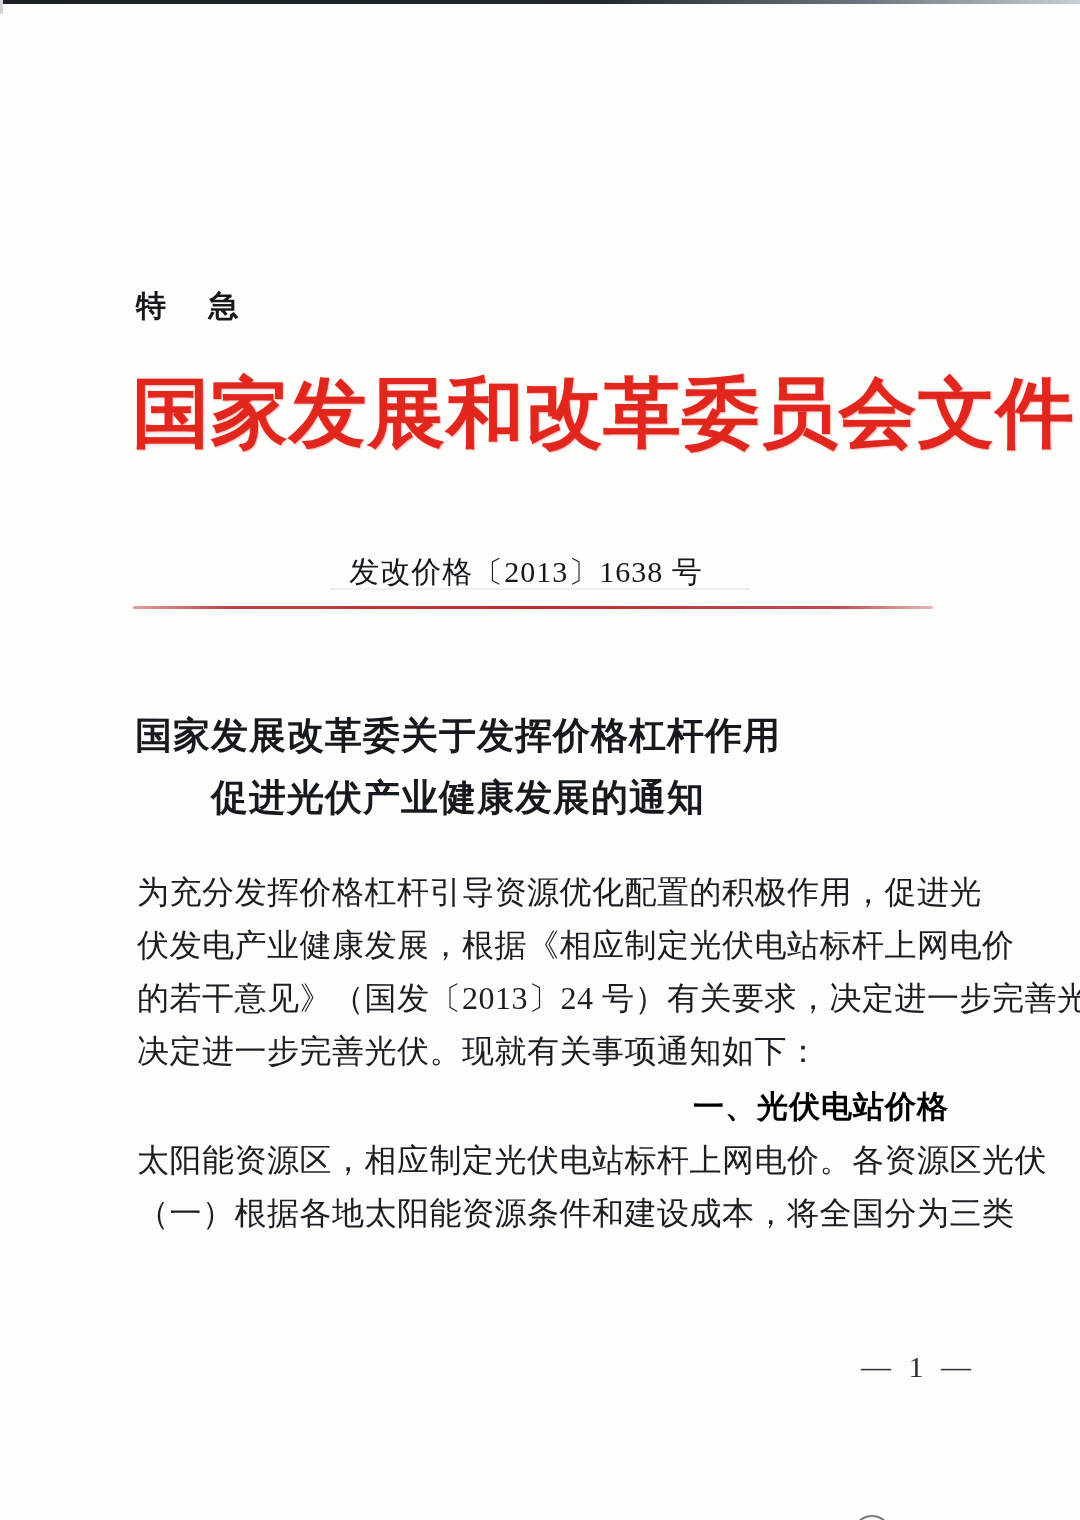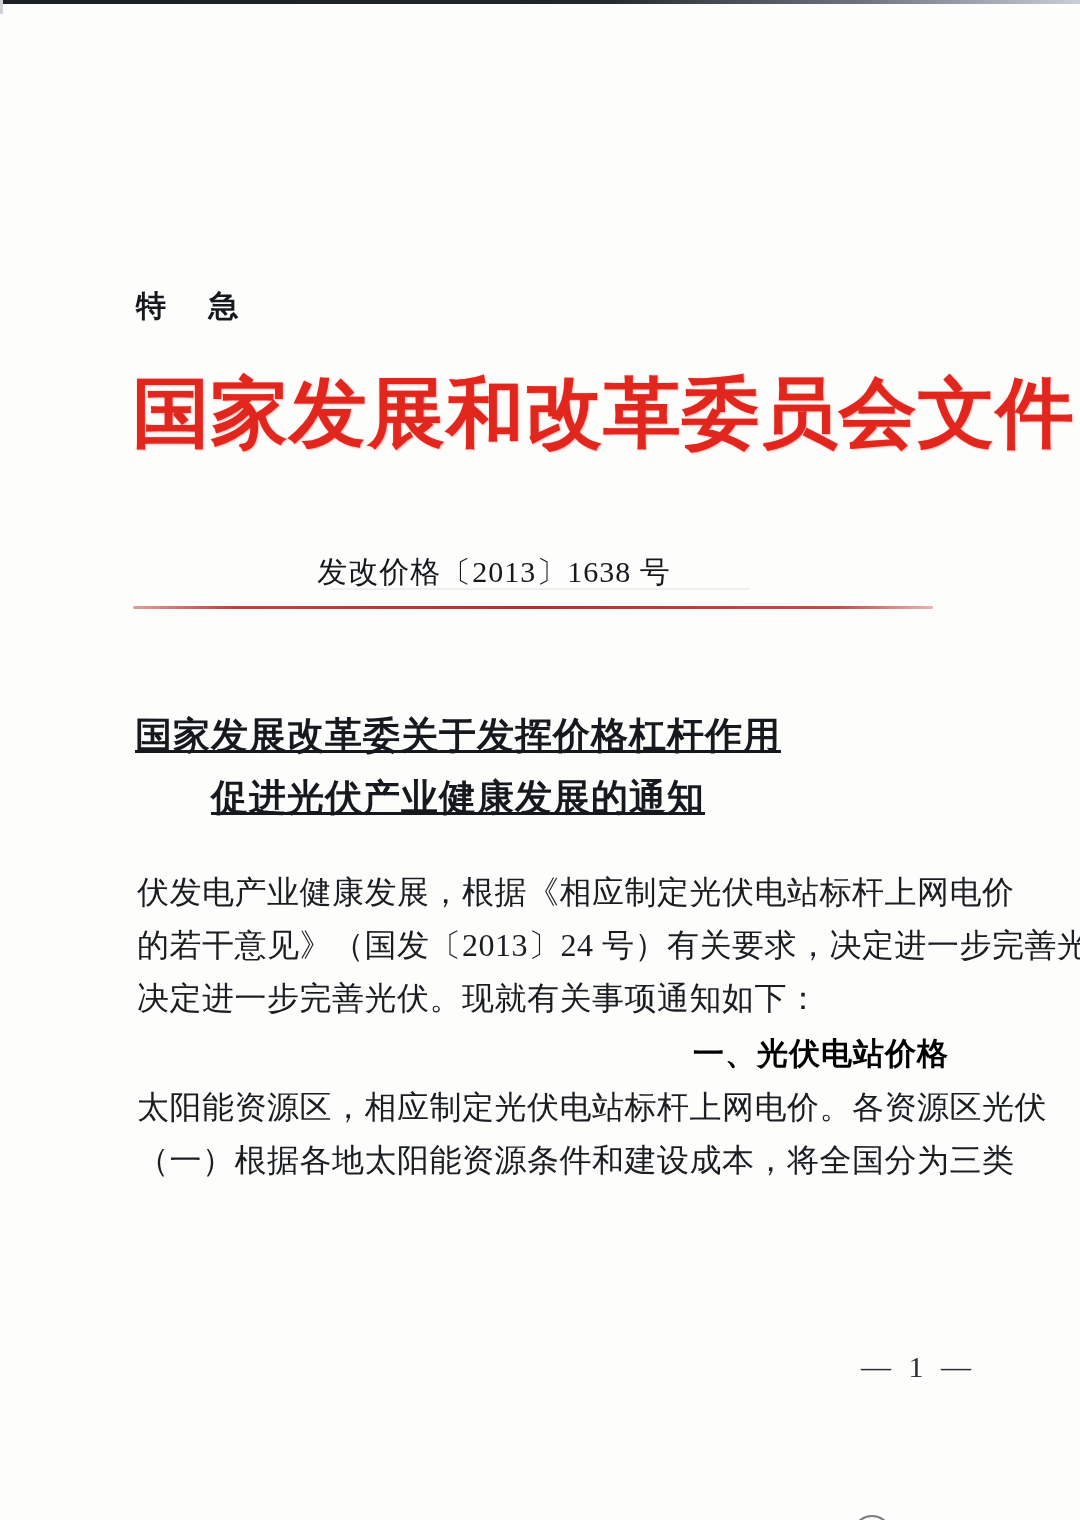--- a/index.html
+++ b/index.html
@@ -68,20 +68,21 @@
   .doc-number {
     position: absolute;
     left: 0;
     top: 552px;
     width: 988px;
     text-align: center;
     font-family: "Liberation Serif", serif;
     font-size: 30px;
     letter-spacing: 1px;
     color: #15181d;
+    padding-left: 32px;
   }
 
   
   .red-rule {
     position: absolute;
     left: 133px;
     top: 606px;
     width: 800px;
     height: 3px;
     background: linear-gradient(to right,
@@ -107,21 +108,20 @@
     left: 0;
     top: 704px;
     width: 916px;
     text-align: center;
     font-family: "DejaVu Serif", serif;
     font-weight: 700;
     font-size: 37px;
     line-height: 62px;
     letter-spacing: 1px;
     color: #16191e;
-    text-decoration: underline;
   }
   .doc-title .tline { display: block; }
 
   
   .body-block {
     position: absolute;
     left: 137px;
     top: 866px;
     width: 812px;
     font-family: "Liberation Serif", "DejaVu Serif", serif;
@@ -201,20 +201,23 @@
   <div class="red-rule"></div>
 
   <div class="doc-title">
     <span class="tline">国家发展改革委关于发挥价格杠杆作用</span>
     <span class="tline">促进光伏产业健康发展的通知</span>
   </div>
 
   <div class="body-block">
 
 
+    <span class="bline justified">
+      <span>为充分发挥价格杠杆引导资源优化配置的积极作用，促进光</span>
+    </span>
     <span class="bline justified">
       <span>伏发电产业健康发展，根据《相应制定光伏电站标杆上网电价</span>
     </span>
     <span class="bline justified">
       <span>的若干意见》（国发〔2013〕24 号）有关要求，决定进一步完善光伏</span>
     </span>
     <span class="bline">
       <span>决定进一步完善光伏。现就有关事项通知如下：</span>
     </span>
 

